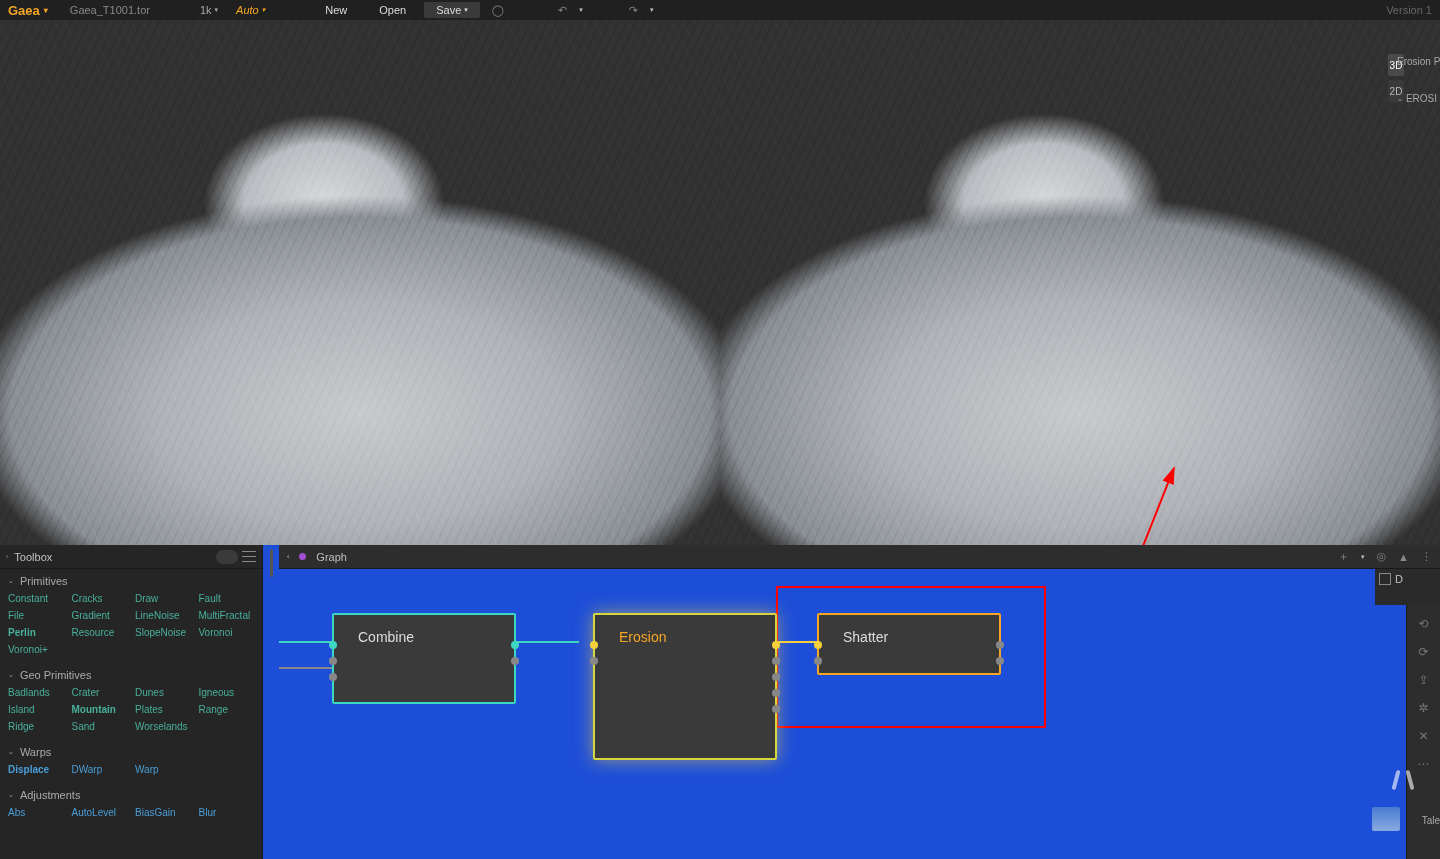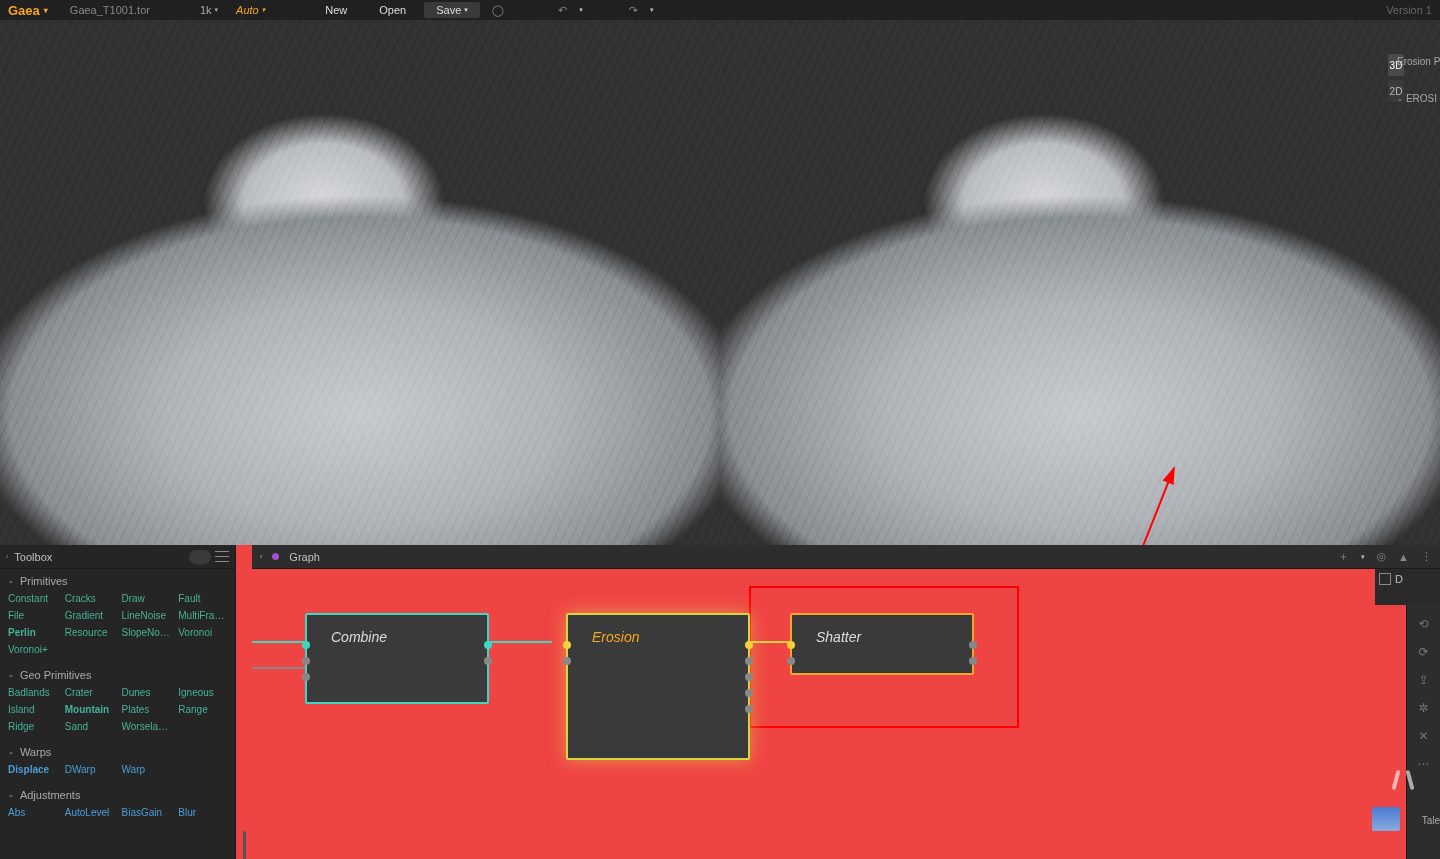--- a/index.html
+++ b/index.html
@@ -28,49 +28,49 @@
 .mode-btn { width: 16px; height: 22px; background: #3a3a3a; color: #bbb; font-size: 10px; display: flex; align-items: center; justify-content: center; border-radius: 2px; cursor: pointer; }
 .mode-btn.active { background: #4a4a4a; color: #fff; }
 
 .inspector-strip { position: absolute; right: 0; top: 30px; width: 45px; display: flex; flex-direction: column; gap: 8px; padding: 6px 2px; z-index: 6; }
 .insp-title { color: #aaa; font-size: 10px; white-space: nowrap; }
 .insp-sec { color: #aaa; font-size: 10px; display: flex; gap: 3px; align-items: center; white-space: nowrap; margin-top: 18px; }
 .chev-sm { font-size: 7px; }
 
 
 .bottom { height: 314px; display: flex; }
-.toolbox { width: 236px; background: #252525; border-right: 1px solid #1a1a1a; overflow: hidden; }
+.toolbox { width: 263px; background: #252525; border-right: 1px solid #1a1a1a; overflow: hidden; }
 .toolbox-header { height: 24px; display: flex; align-items: center; padding: 0 6px; gap: 6px; border-bottom: 1px solid #1a1a1a; }
 .toolbox-header .chev-sm { color: #888; }
 .toolbox-header .title { font-size: 11px; }
 .toolbox-header .right-icons { margin-left: auto; display: flex; gap: 4px; }
 .pill { width: 22px; height: 14px; background: #3a3a3a; border-radius: 7px; cursor: pointer; }
 .list-ico { width: 14px; height: 14px; display: flex; flex-direction: column; justify-content: space-around; cursor: pointer; }
 .list-ico div { height: 1px; background: #888; }
 .section-head { display: flex; align-items: center; gap: 6px; padding: 6px 8px 4px; color: #aaa; cursor: pointer; }
 .section-grid { display: grid; grid-template-columns: repeat(4, 1fr); gap: 2px 0; padding: 0 4px 6px; }
 .node-item { color: #48b09a; font-size: 10px; padding: 2px 4px; cursor: pointer; white-space: nowrap; overflow: hidden; text-overflow: ellipsis; }
 .node-item.blue { color: #4a9ed8; }
 .node-item.hl { font-weight: bold; }
 
-.graph-pane { flex: 1; background: #ef4444; position: relative; display: flex; align-items: flex-end; }
+.graph-pane { flex: 1; background: #1d4ed8; position: relative; display: flex; }
 .graph-left-gutter { width: 16px; display: flex; align-items: start; padding-top: 4px; justify-content: center; }
 .grab { width: 3px; height: 28px; background: #555; border-radius: 2px; }
 .graph-header { position: absolute; left: 16px; right: 0; top: 0; height: 24px; display: flex; align-items: center; padding: 0 8px; border-bottom: 1px solid #1a1a1a; gap: 10px; background: #2d2d2d; z-index: 2; }
 .purple-dot { width: 7px; height: 7px; background: #a050d0; border-radius: 50%; }
 .graph-title { font-size: 11px; }
 .graph-header .right { margin-left: auto; display: flex; gap: 12px; align-items: center; }
 .g-ico { color: #888; cursor: pointer; font-size: 11px; }
 
 .graph-canvas { position: absolute; left: 16px; right: 34px; top: 24px; bottom: 0; }
 .graph-right-gutter { width: 34px; position: absolute; right: 0; top: 24px; bottom: 0; display: flex; flex-direction: column; align-items: center; gap: 14px; padding-top: 48px; background: #2d2d2d; border-left: 1px solid #1a1a1a; }
 .side-ico { color: #777; cursor: pointer; font-size: 12px; }
 
 .gnode { position: absolute; background: #3a3a3a; border: 2px solid; border-radius: 2px; padding: 10px 24px 44px; font-size: 14px; color: #ddd; }
-.gnode .label { position: absolute; left: 24px; top: 14px; font-style: italic; }
+.gnode .label { position: absolute; left: 24px; top: 14px; }
 .gnode.combine { border-color: #3dd6c0; left: 53px; top: 44px; width: 184px; height: 91px; }
 .gnode.erosion { border-color: #d6d63d; left: 314px; top: 44px; width: 184px; height: 147px; box-shadow: 0 0 18px rgba(230, 200, 80, 0.6); }
 .gnode.erosion .label { color: #f5a623; }
 .gnode.shatter { border-color: #f5a623; left: 538px; top: 44px; width: 184px; height: 62px; }
 .red-box { position: absolute; border: 2px solid #ff0000; left: 497px; top: 17px; width: 270px; height: 142px; }
 
 .port { position: absolute; width: 8px; height: 8px; border-radius: 50%; }
 .port-l { left: -5px; } .port-r { right: -5px; }
 .p-teal { background: #3dd6c0; } .p-yel { background: #f5d03d; } .p-grey { background: #888; }
 .wire { position: absolute; height: 2px; }

